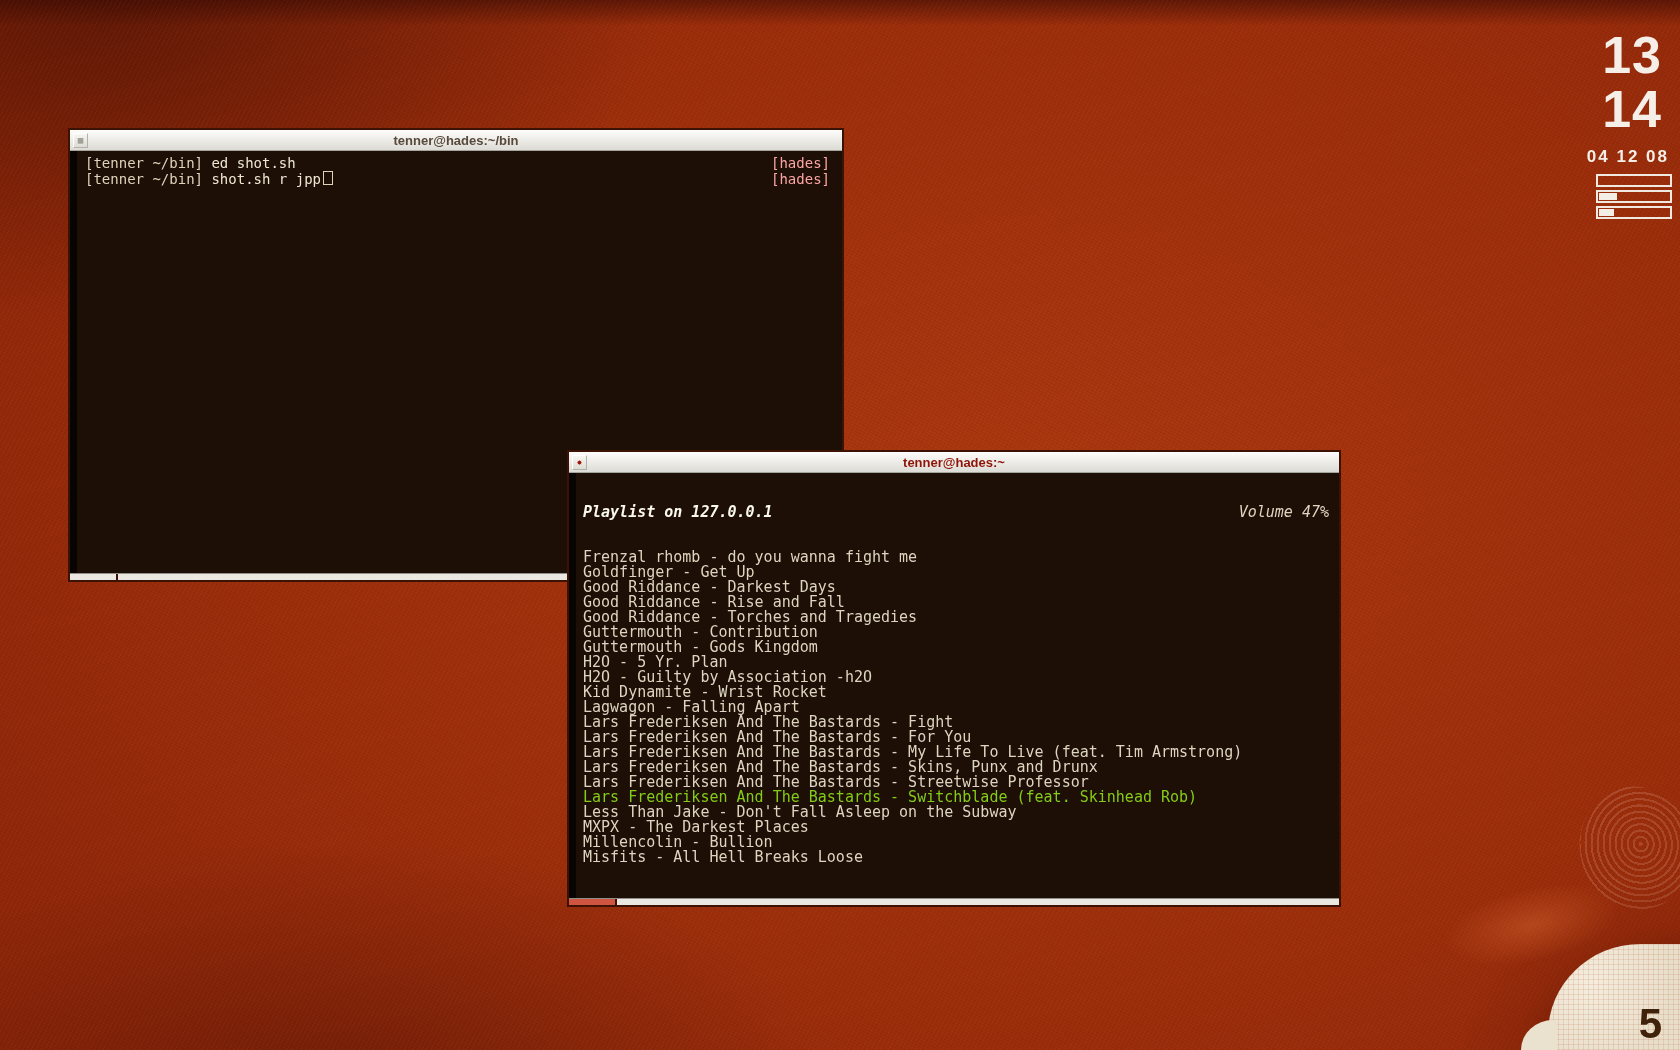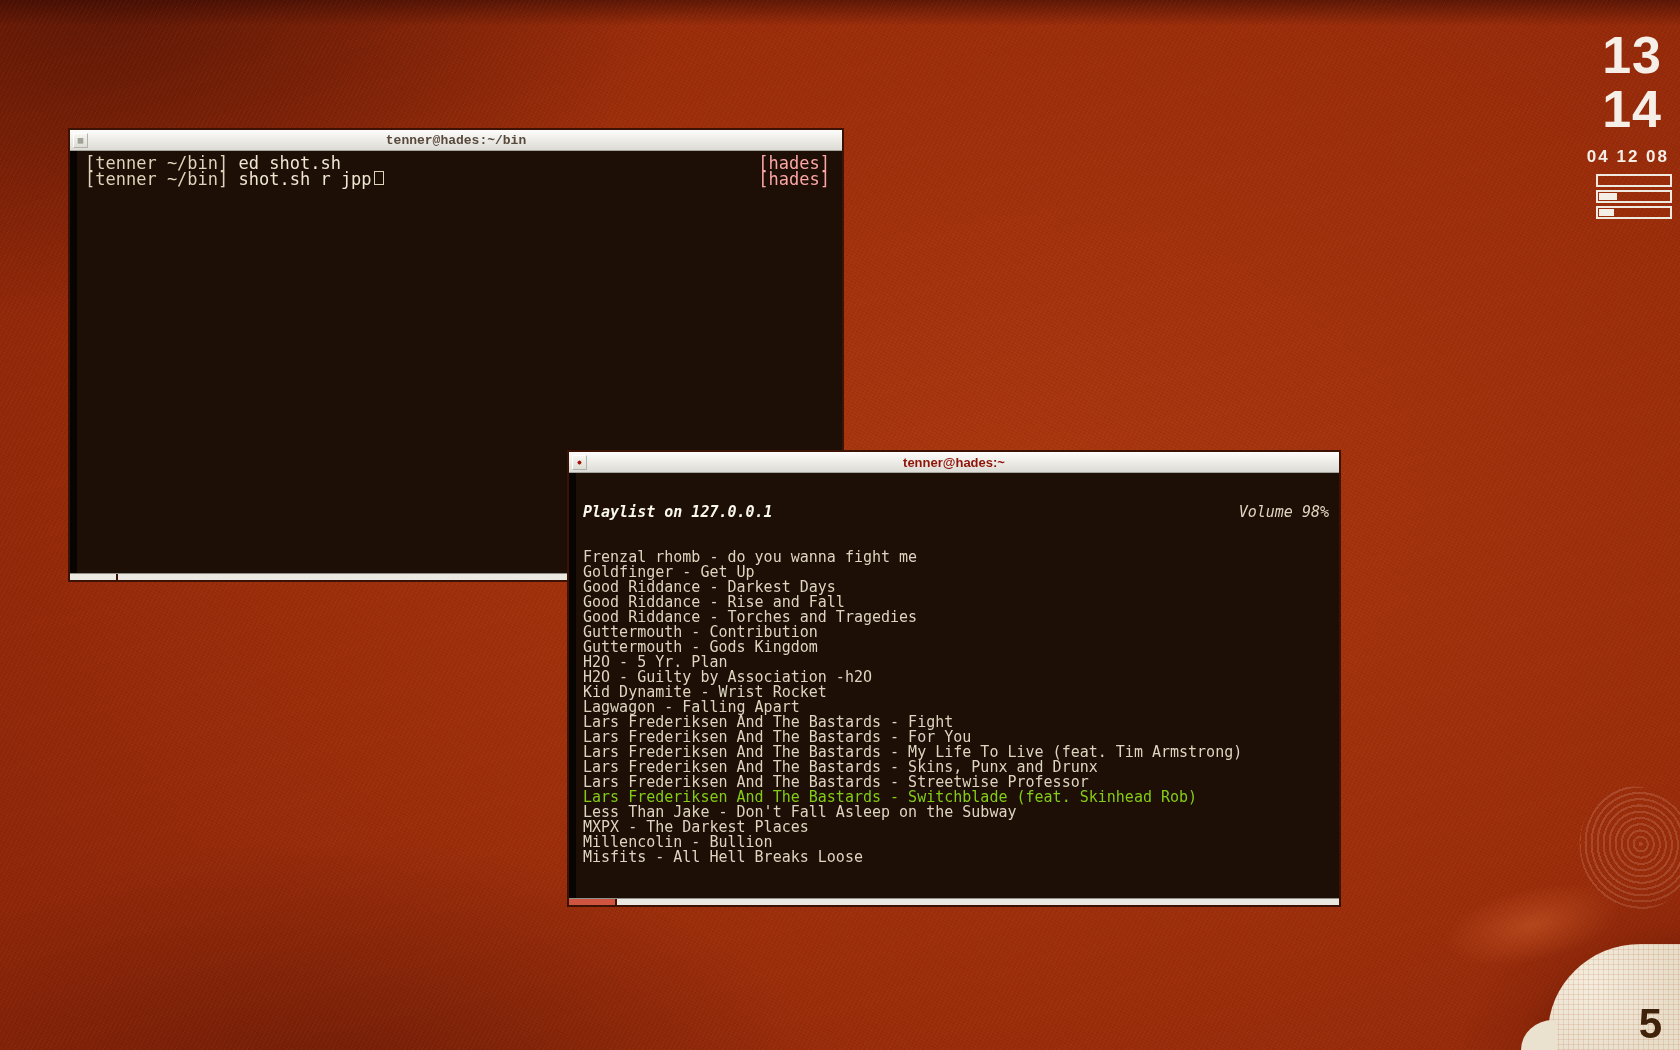--- a/index.html
+++ b/index.html
@@ -50,32 +50,32 @@
     border-bottom:1px solid #a5a49d;position:relative;display:flex;align-items:center;}
   .menu-btn{width:15px;height:15px;margin-left:3px;box-sizing:border-box;
     background:linear-gradient(#f7f6f1,#dddcd4);border:1px solid #b3b2aa;
     border-top-color:#ffffff;border-left-color:#ffffff;
     display:flex;align-items:center;justify-content:center;z-index:2;}
   .mi{font-size:9px;line-height:9px;}
   .mi.gray{color:#8e8e86;}
   .mi.red{color:#a61108;}
   .title{position:absolute;left:0;right:0;text-align:center;
     font-family:"Liberation Sans",sans-serif;font-size:13px;font-weight:bold;}
-  #win-terminal .title{color:#57493c;font-family:Liberation Mono, monospace;}
+  #win-terminal .title{color:#57493c;}
   #win-player .title{color:#8e1408;}
   .content{position:absolute;top:21px;left:0;right:0;bottom:6px;overflow:hidden;background:#1d0e06;}
   .sbar{position:absolute;left:0;top:0;bottom:0;width:7px;background:#080402;z-index:0;}
   .rows{position:relative;z-index:1;}
   .bottombar{position:absolute;left:0;right:0;bottom:0;height:6px;background:#eae8e1;border-top:1px solid #8f8e88;}
   .handle{position:absolute;left:0;top:0;bottom:0;width:46px;border-right:2px solid #3c1205;background:#eae8e1;}
   #win-player .handle{background:#cf5540;}
 
   
   #win-terminal{left:68px;top:128px;width:772px;height:450px;}
-  #term-lines{padding:4px 12px 0 15px;font-size:17px;line-height:16px;white-space:pre;}
+  #term-lines{padding:4px 12px 0 15px;font-size:14px;line-height:16px;white-space:pre;}
   .tline{display:flex;}
   .tprompt{color:#ddd4ba;}
   .tcmd{color:#eee7d2;}
   .thost{color:#fca5a5;}
   .spacer{flex:1;}
   .cursor{display:inline-block;width:8px;height:12px;border:1px solid #ddd4ba;margin-left:2px;vertical-align:-1px;}
 
   
   #win-player{left:567px;top:450px;width:770px;height:453px;}
   #player-rows{padding-top:2px;font-size:15px;line-height:15px;white-space:pre;color:#ddd5bf;}
@@ -140,21 +140,21 @@
       <span class="mi red">✸</span>
     </div>
     <div class="title">tenner@hades:~</div>
   </div>
   <div class="content">
     <div class="sbar"></div>
     <div class="rows" id="player-rows">
       <div class="prow">
         <span class="hleft">Playlist on 127.0.0.1</span>
         <span class="spacer"></span>
-        <span class="hright">Volume 98%</span>
+        <span class="hright">Volume 47%</span>
       </div>
       <div id="track-list"><div class="track">Frenzal rhomb - do you wanna fight me</div><div class="track">Goldfinger - Get Up</div><div class="track">Good Riddance - Darkest Days</div><div class="track">Good Riddance - Rise and Fall</div><div class="track">Good Riddance - Torches and Tragedies</div><div class="track">Guttermouth - Contribution</div><div class="track">Guttermouth - Gods Kingdom</div><div class="track">H2O - 5 Yr. Plan</div><div class="track">H2O - Guilty by Association -h2O</div><div class="track">Kid Dynamite - Wrist Rocket</div><div class="track">Lagwagon - Falling Apart</div><div class="track">Lars Frederiksen And The Bastards - Fight</div><div class="track">Lars Frederiksen And The Bastards - For You</div><div class="track">Lars Frederiksen And The Bastards - My Life To Live (feat. Tim Armstrong)</div><div class="track">Lars Frederiksen And The Bastards - Skins, Punx and Drunx</div><div class="track">Lars Frederiksen And The Bastards - Streetwise Professor</div><div class="track playing">Lars Frederiksen And The Bastards - Switchblade (feat. Skinhead Rob)</div><div class="track">Less Than Jake - Don't Fall Asleep on the Subway</div><div class="track">MXPX - The Darkest Places</div><div class="track">Millencolin - Bullion</div><div class="track">Misfits - All Hell Breaks Loose</div></div>
       
       
     </div>
   </div>
   <div class="bottombar">
     <div class="handle"></div>
   </div>
 </div>

